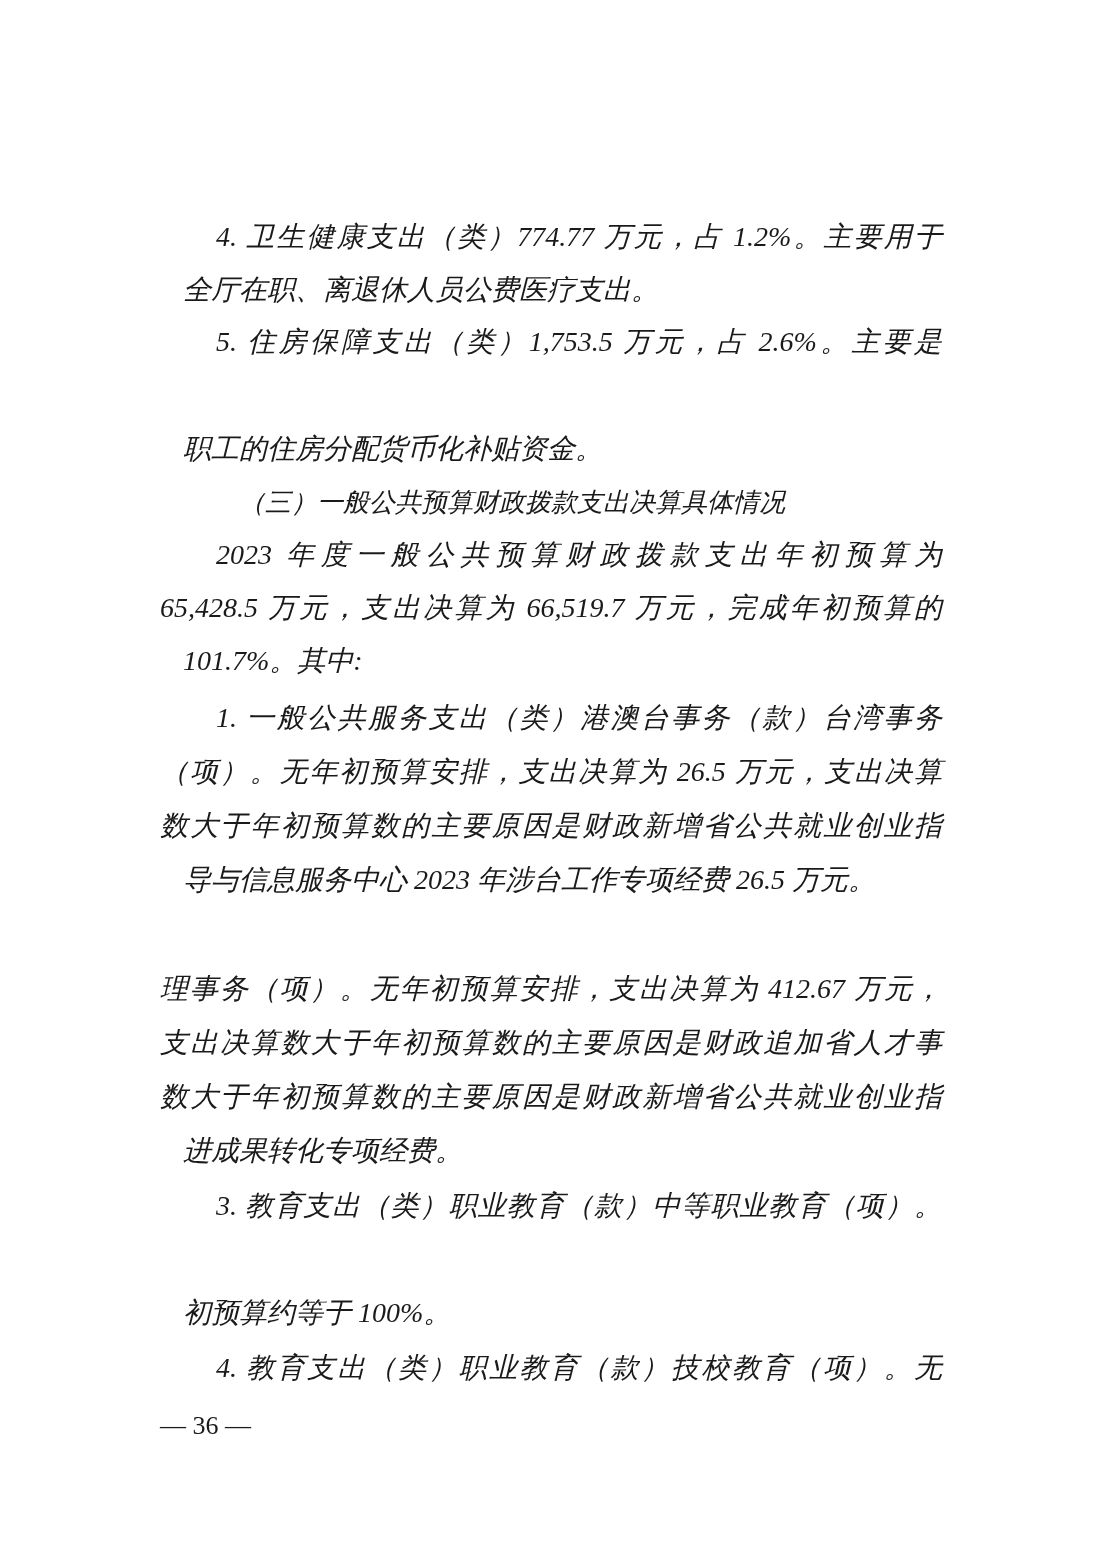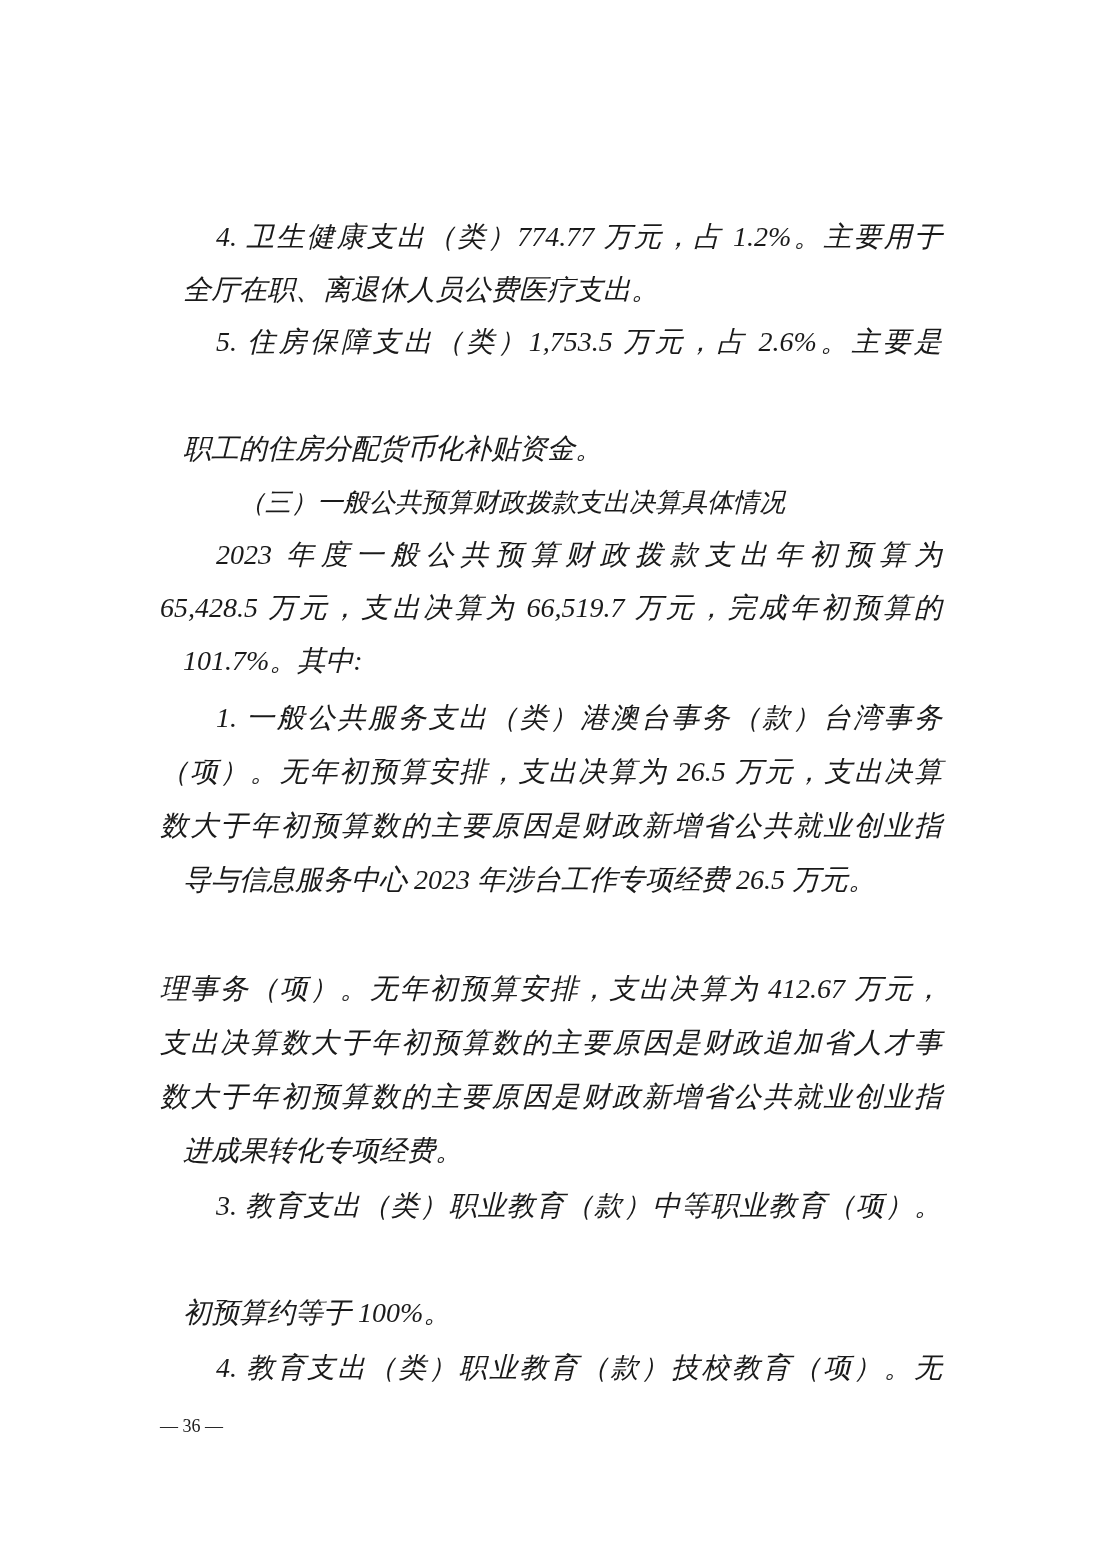--- a/index.html
+++ b/index.html
@@ -5,21 +5,21 @@
   html, body { margin: 0; padding: 0; background: #ffffff; }
   body { width: 1102px; height: 1559px; position: relative; overflow: hidden;
          font-family: "Liberation Serif", "DejaVu Serif", serif; color: #1a1a1a; }
   .page { position: absolute; left: 0; top: 0; width: 1102px; height: 1559px; }
   .line { position: absolute; left: 160px; width: 782px; height: 40px;
           font-size: 28px; line-height: 40px; white-space: nowrap;
           text-align: justify; text-align-last: justify; font-style: italic; }
   .line.last { text-align-last: left; margin-left: 23px; }
   .line.indent { left: 216px; width: 726px; }
   .heading { font-family: "DejaVu Sans", "Liberation Sans", sans-serif; font-size: 26px; }
-  .footer { position: absolute; left: 160px; top: 1406px; font-size: 18px; line-height: 40px; }
+  .footer { position: absolute; left: 160px; top: 1406px; font-size: 26px; line-height: 40px; }
 </style>
 </head>
 <body>
 
 <div class="page">
   <div class="line indent" style="top:217px">4. 卫生健康支出（类）774.77 万元，占 1.2%。主要用于</div>
   <div class="line last" style="top:270px">全厅在职、离退休人员公费医疗支出。</div>
   <div class="line indent" style="top:322px">5. 住房保障支出（类）1,753.5 万元，占 2.6%。主要是</div>
   <div class="line last" style="top:429px">职工的住房分配货币化补贴资金。</div>
   <div class="line indent last heading" style="top:482px">（三）一般公共预算财政拨款支出决算具体情况</div>

